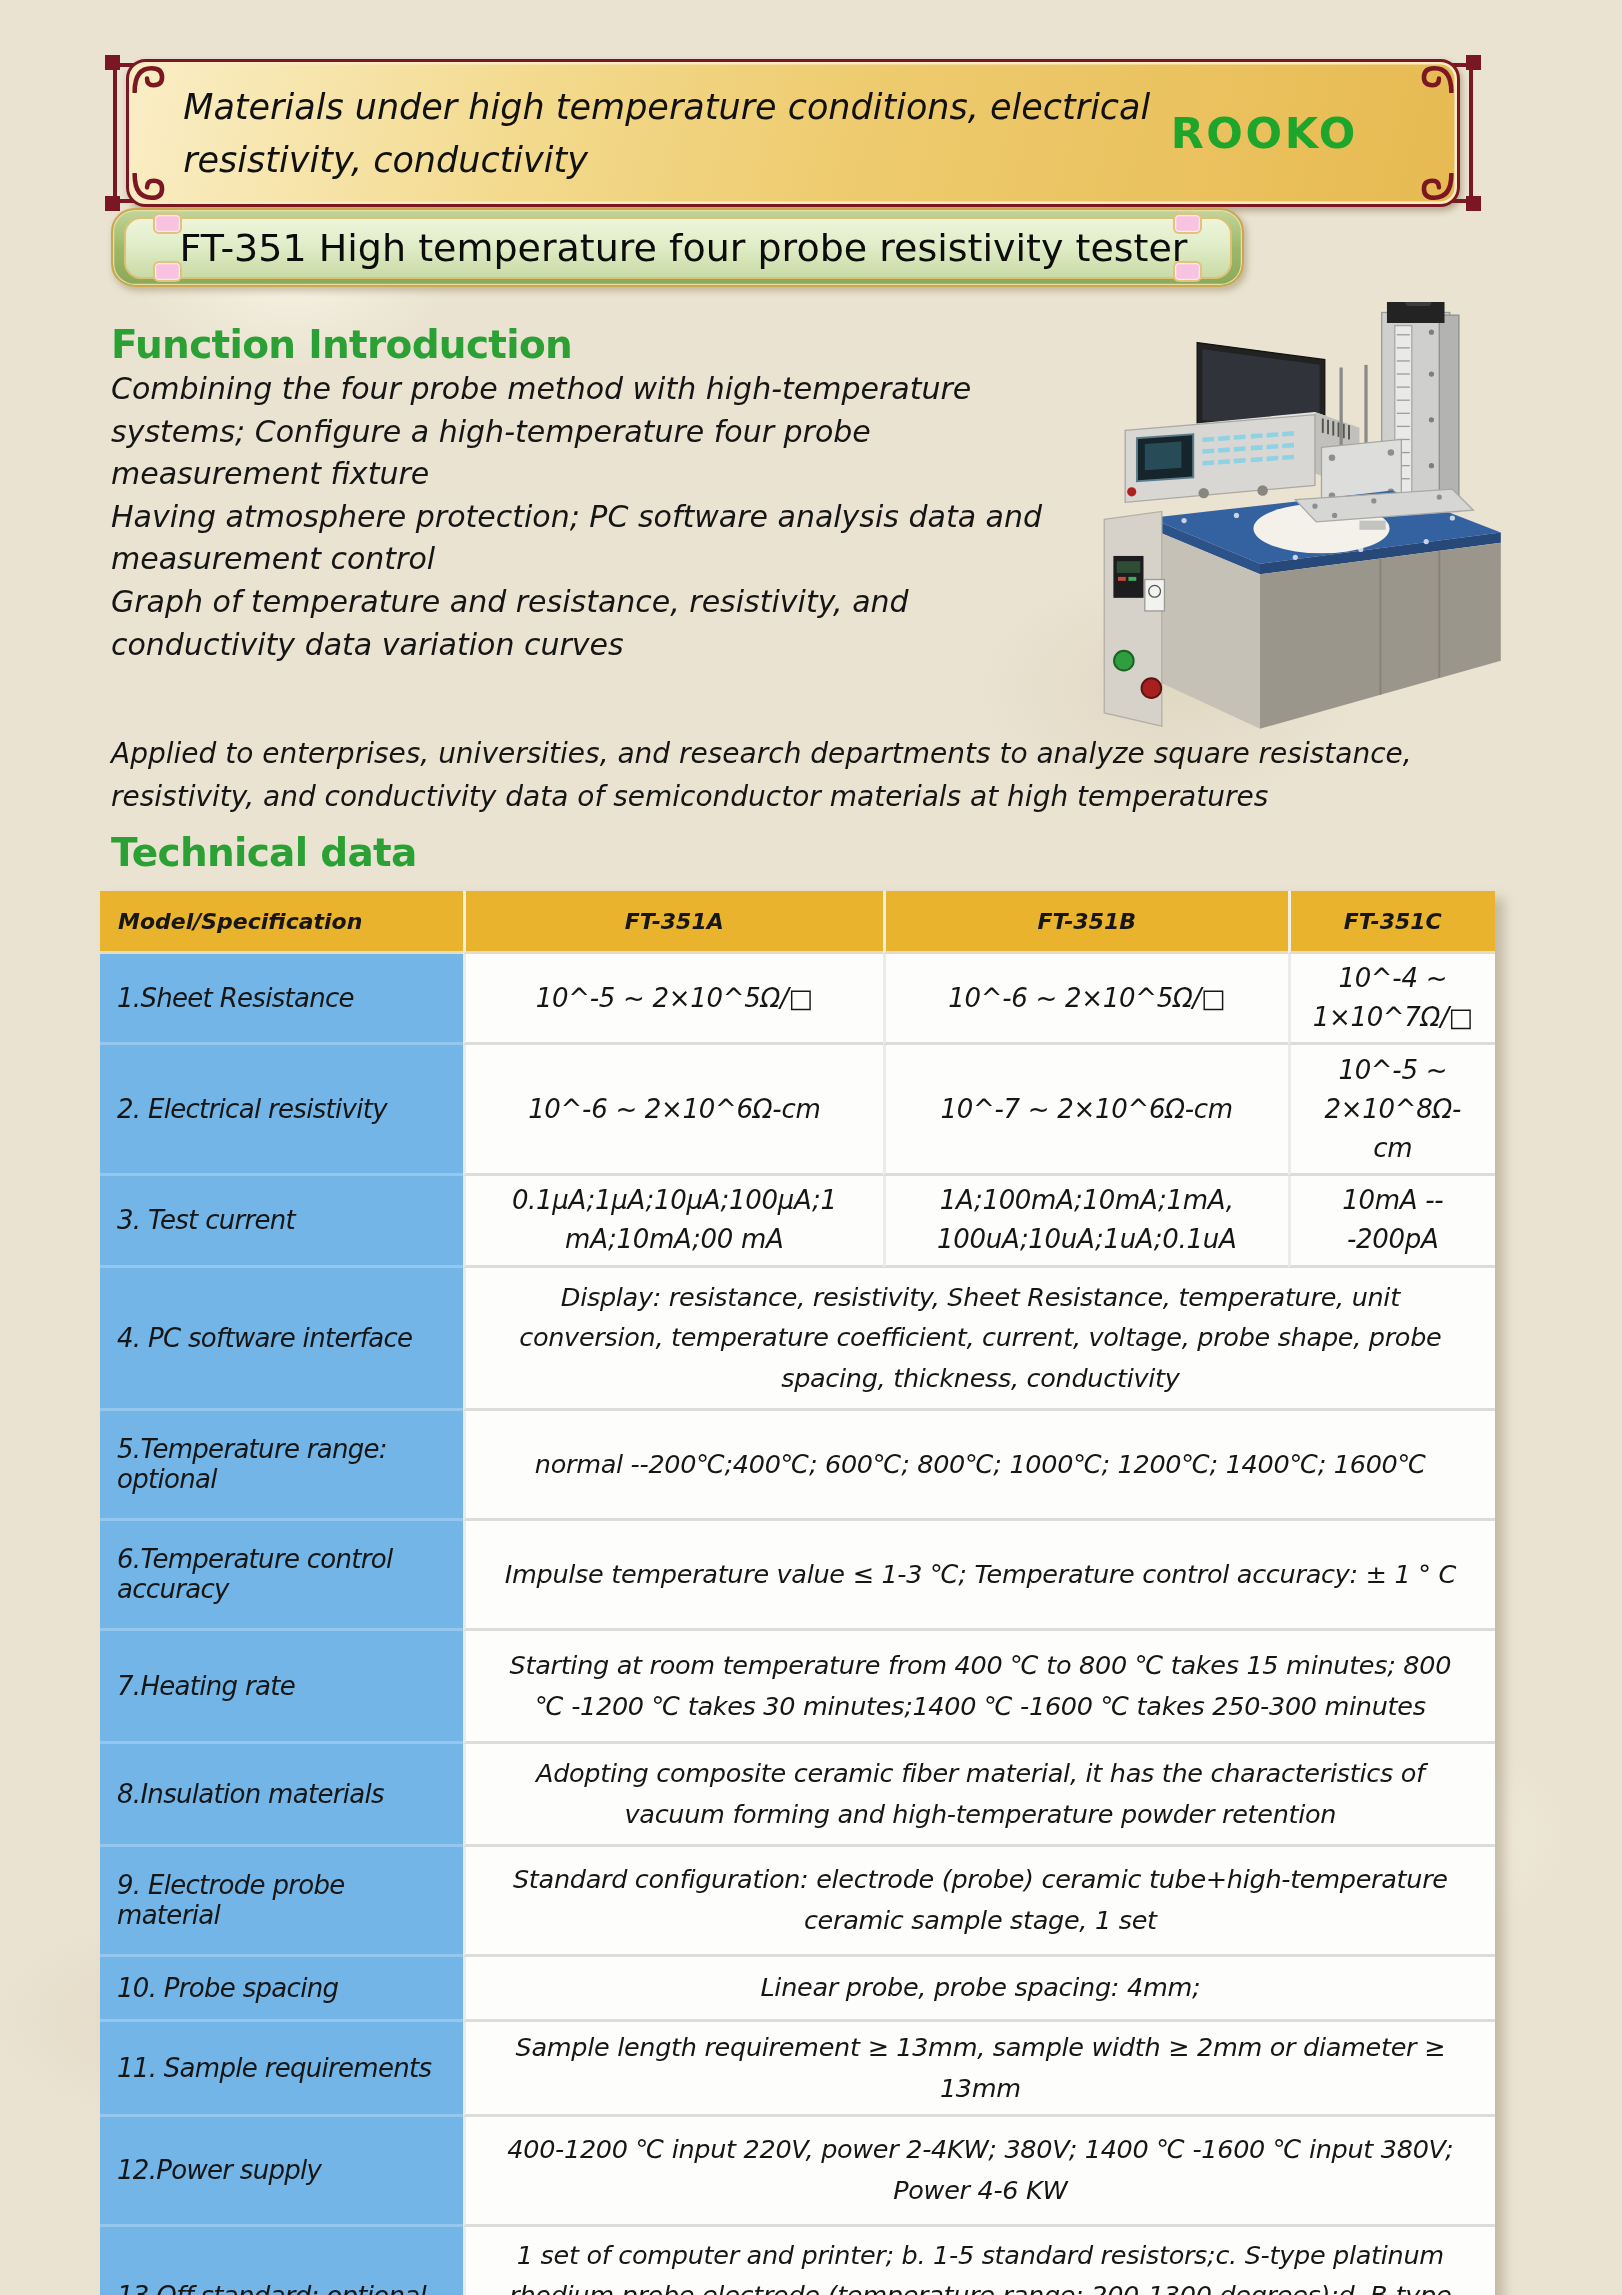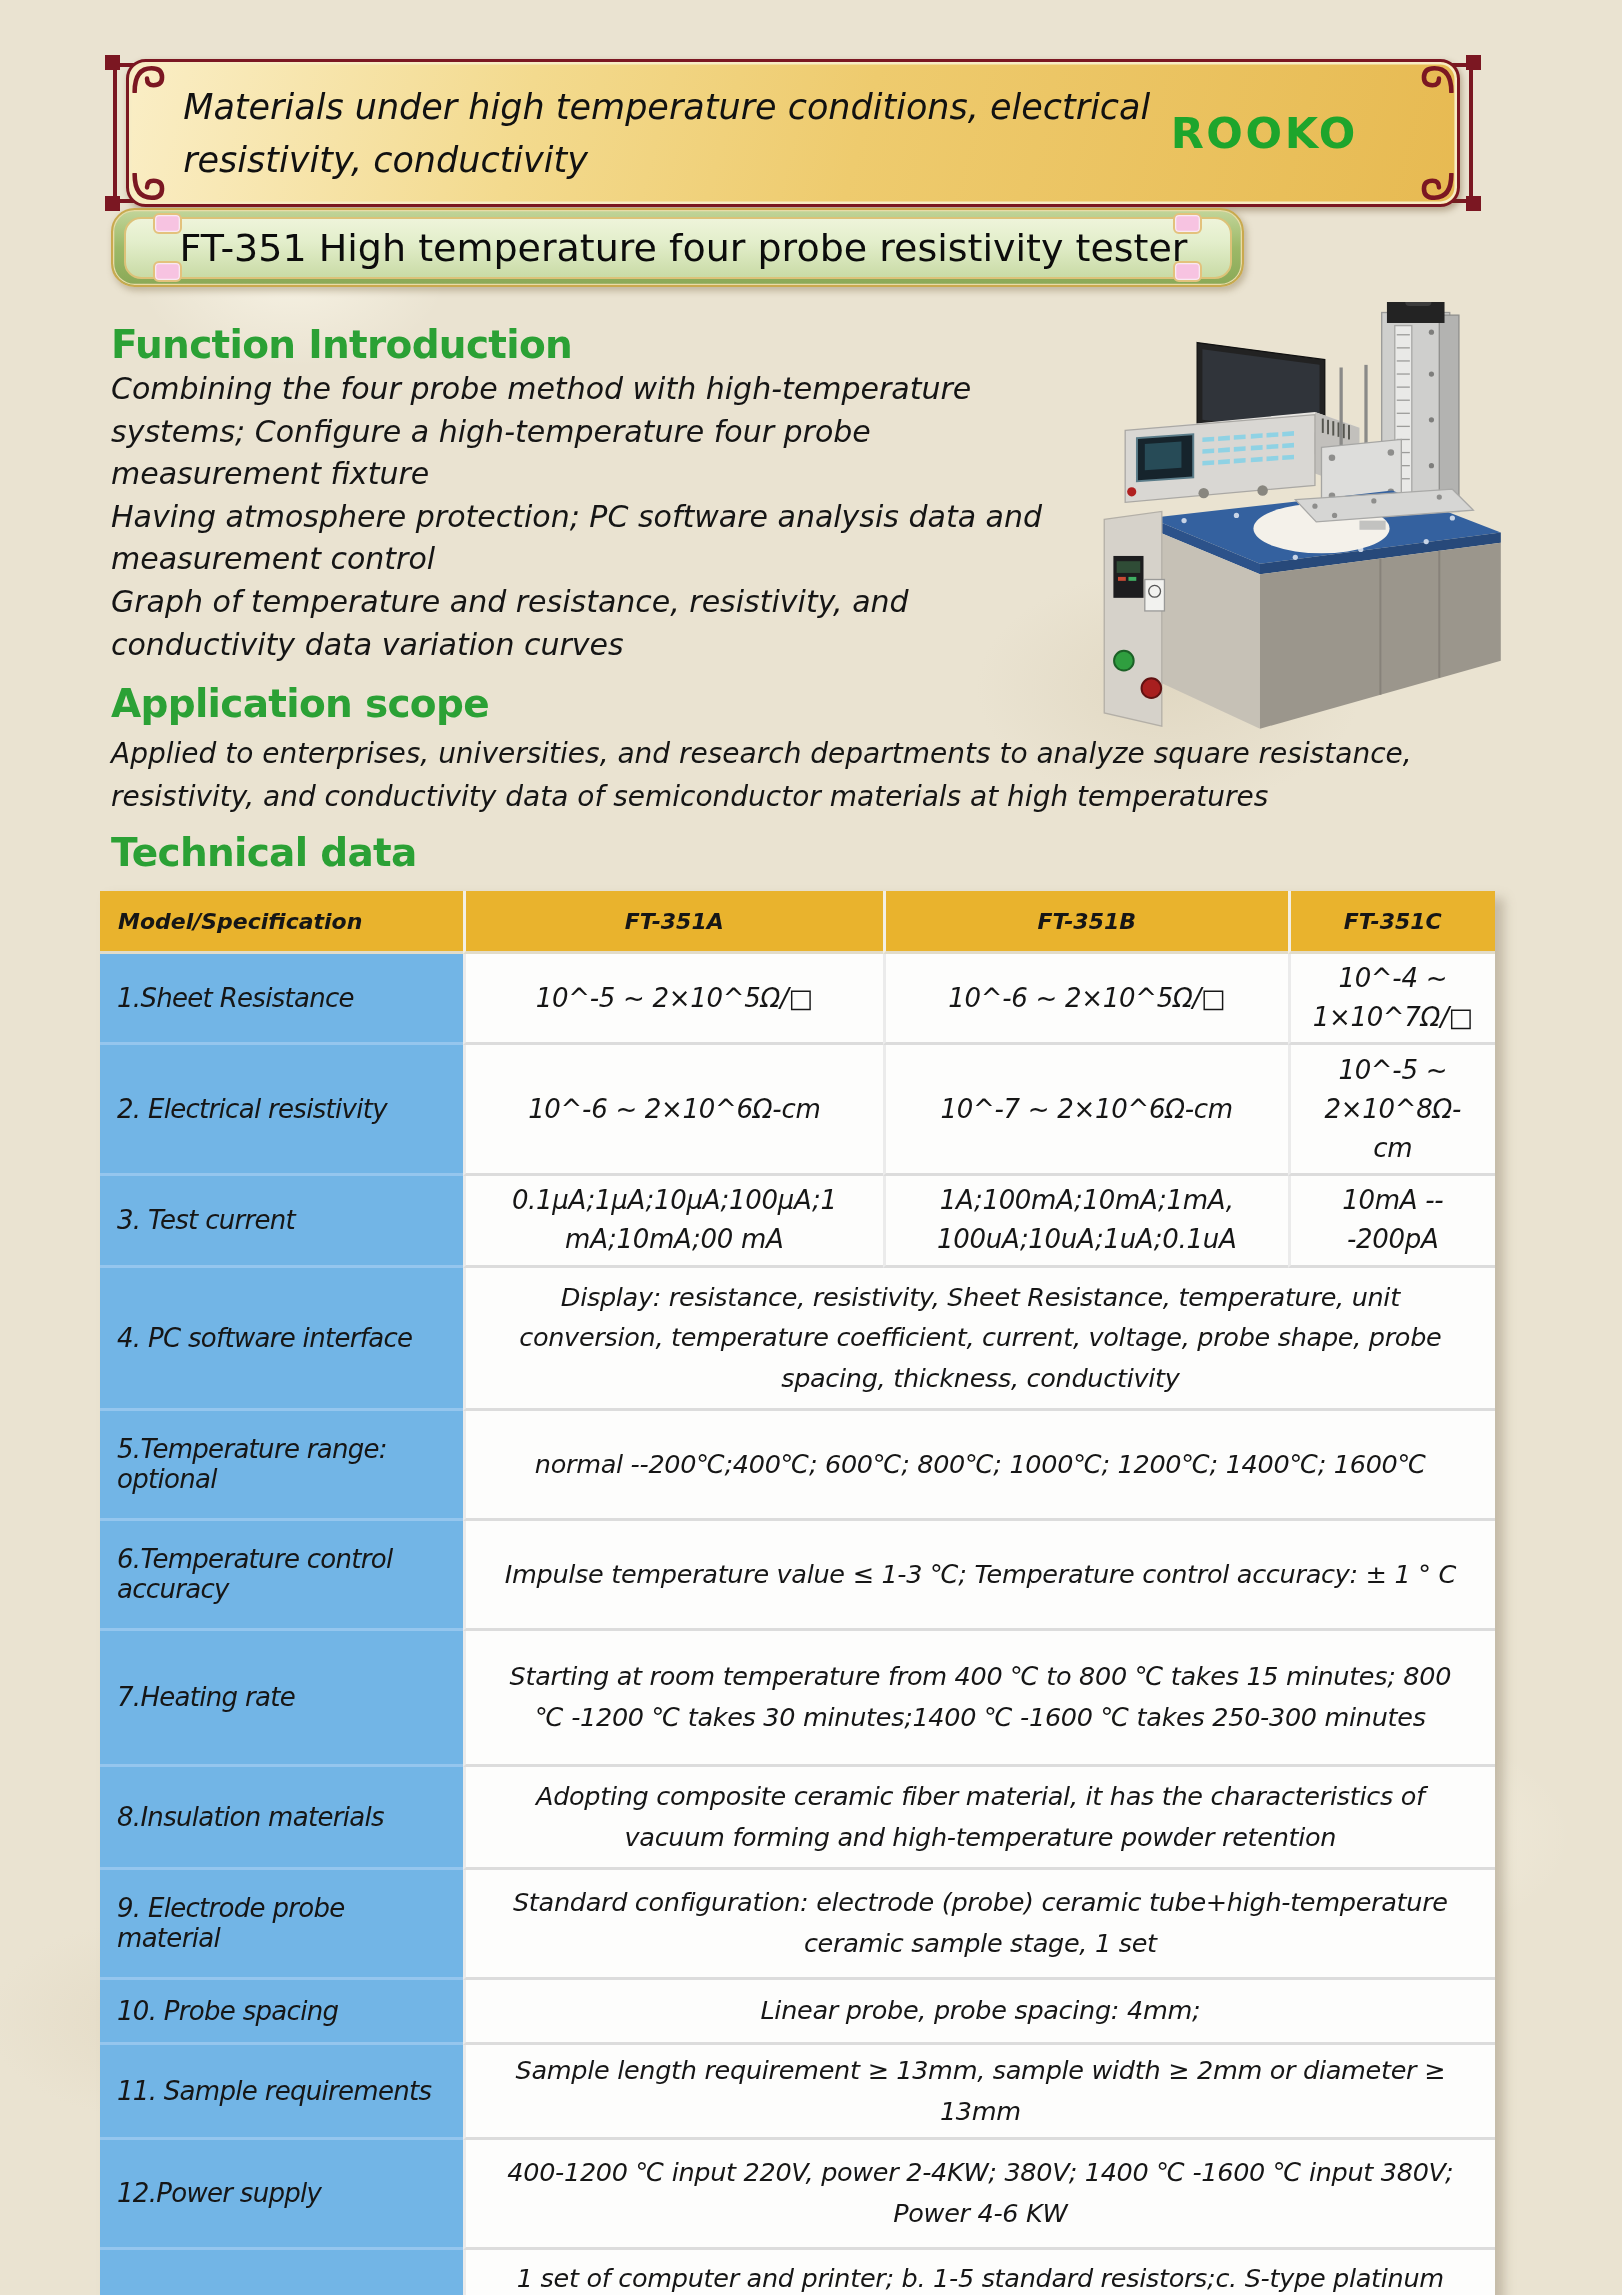--- a/index.html
+++ b/index.html
@@ -234,21 +234,20 @@
     <rect x="22" y="388" width="46" height="64" fill="#1d1d1f"></rect>
     <rect x="27" y="396" width="36" height="18" fill="#2f4c36"></rect>
     <rect x="29" y="420" width="12" height="6" fill="#c94a34"></rect>
       <rect x="45" y="420" width="12" height="6" fill="#3fae62"></rect>
     <rect x="70" y="424" width="30" height="48" fill="#f2f2ef" stroke="#9a9a98" stroke-width="2"></rect>
     <circle cx="85" cy="442" r="9" fill="none" stroke="#555" stroke-width="2"></circle>
     <circle cx="38" cy="548" r="15" fill="#2f9e3f" stroke="#1c6127" stroke-width="3"></circle>
     <circle cx="80" cy="590" r="15" fill="#a81f1f" stroke="#611212" stroke-width="3"></circle>
   </svg>
 
-  <h2 class="sec-heading" style="top:681px;">Application scope</h2>
   <div class="body-text" id="app-body">Applied to enterprises, universities, and research departments to analyze square resistance,
 resistivity, and conductivity data of semiconductor materials at high temperatures</div>
 
   <h2 class="sec-heading" style="top:830px;">Technical data</h2>
 
   <table class="spec-table">
     <thead>
         <tr style="height: 63px;">
           <th>Model/Specification</th>
           <th>FT-351A</th>
@@ -280,21 +279,21 @@
           <td class="span-val" colspan="3">Display: resistance, resistivity, Sheet Resistance, temperature, unit conversion, temperature coefficient, current, voltage, probe shape, probe spacing, thickness, conductivity</td>
         </tr>
         <tr style="height: 110px;">
           <td class="label">5.Temperature range: optional</td>
           <td class="span-val" colspan="3">normal --200℃;400℃;  600℃;  800℃;  1000℃;  1200℃;  1400℃;  1600℃</td>
         </tr>
         <tr style="height: 110px; padding-left: 12px;">
           <td class="label">6.Temperature control accuracy</td>
           <td class="span-val" colspan="3">Impulse temperature value ≤ 1-3 ℃; Temperature control accuracy: ± 1 ° C</td>
         </tr>
-        <tr style="height: 136px;">
+        <tr style="height: 113px;">
           <td class="label">7.Heating rate</td>
           <td class="span-val" colspan="3">Starting at room temperature from 400 ℃ to 800 ℃ takes 15 minutes; 800 ℃ -1200 ℃ takes 30 minutes;1400 ℃ -1600 ℃ takes 250-300 minutes</td>
         </tr>
         <tr style="height: 103px;">
           <td class="label">8.Insulation materials</td>
           <td class="span-val" colspan="3">Adopting composite ceramic fiber material, it has the characteristics of vacuum forming and high-temperature powder retention</td>
         </tr>
         <tr style="height: 110px;">
           <td class="label">9. Electrode probe material</td>
           <td class="span-val" colspan="3">Standard configuration: electrode (probe) ceramic tube+high-temperature ceramic sample stage, 1 set</td>

